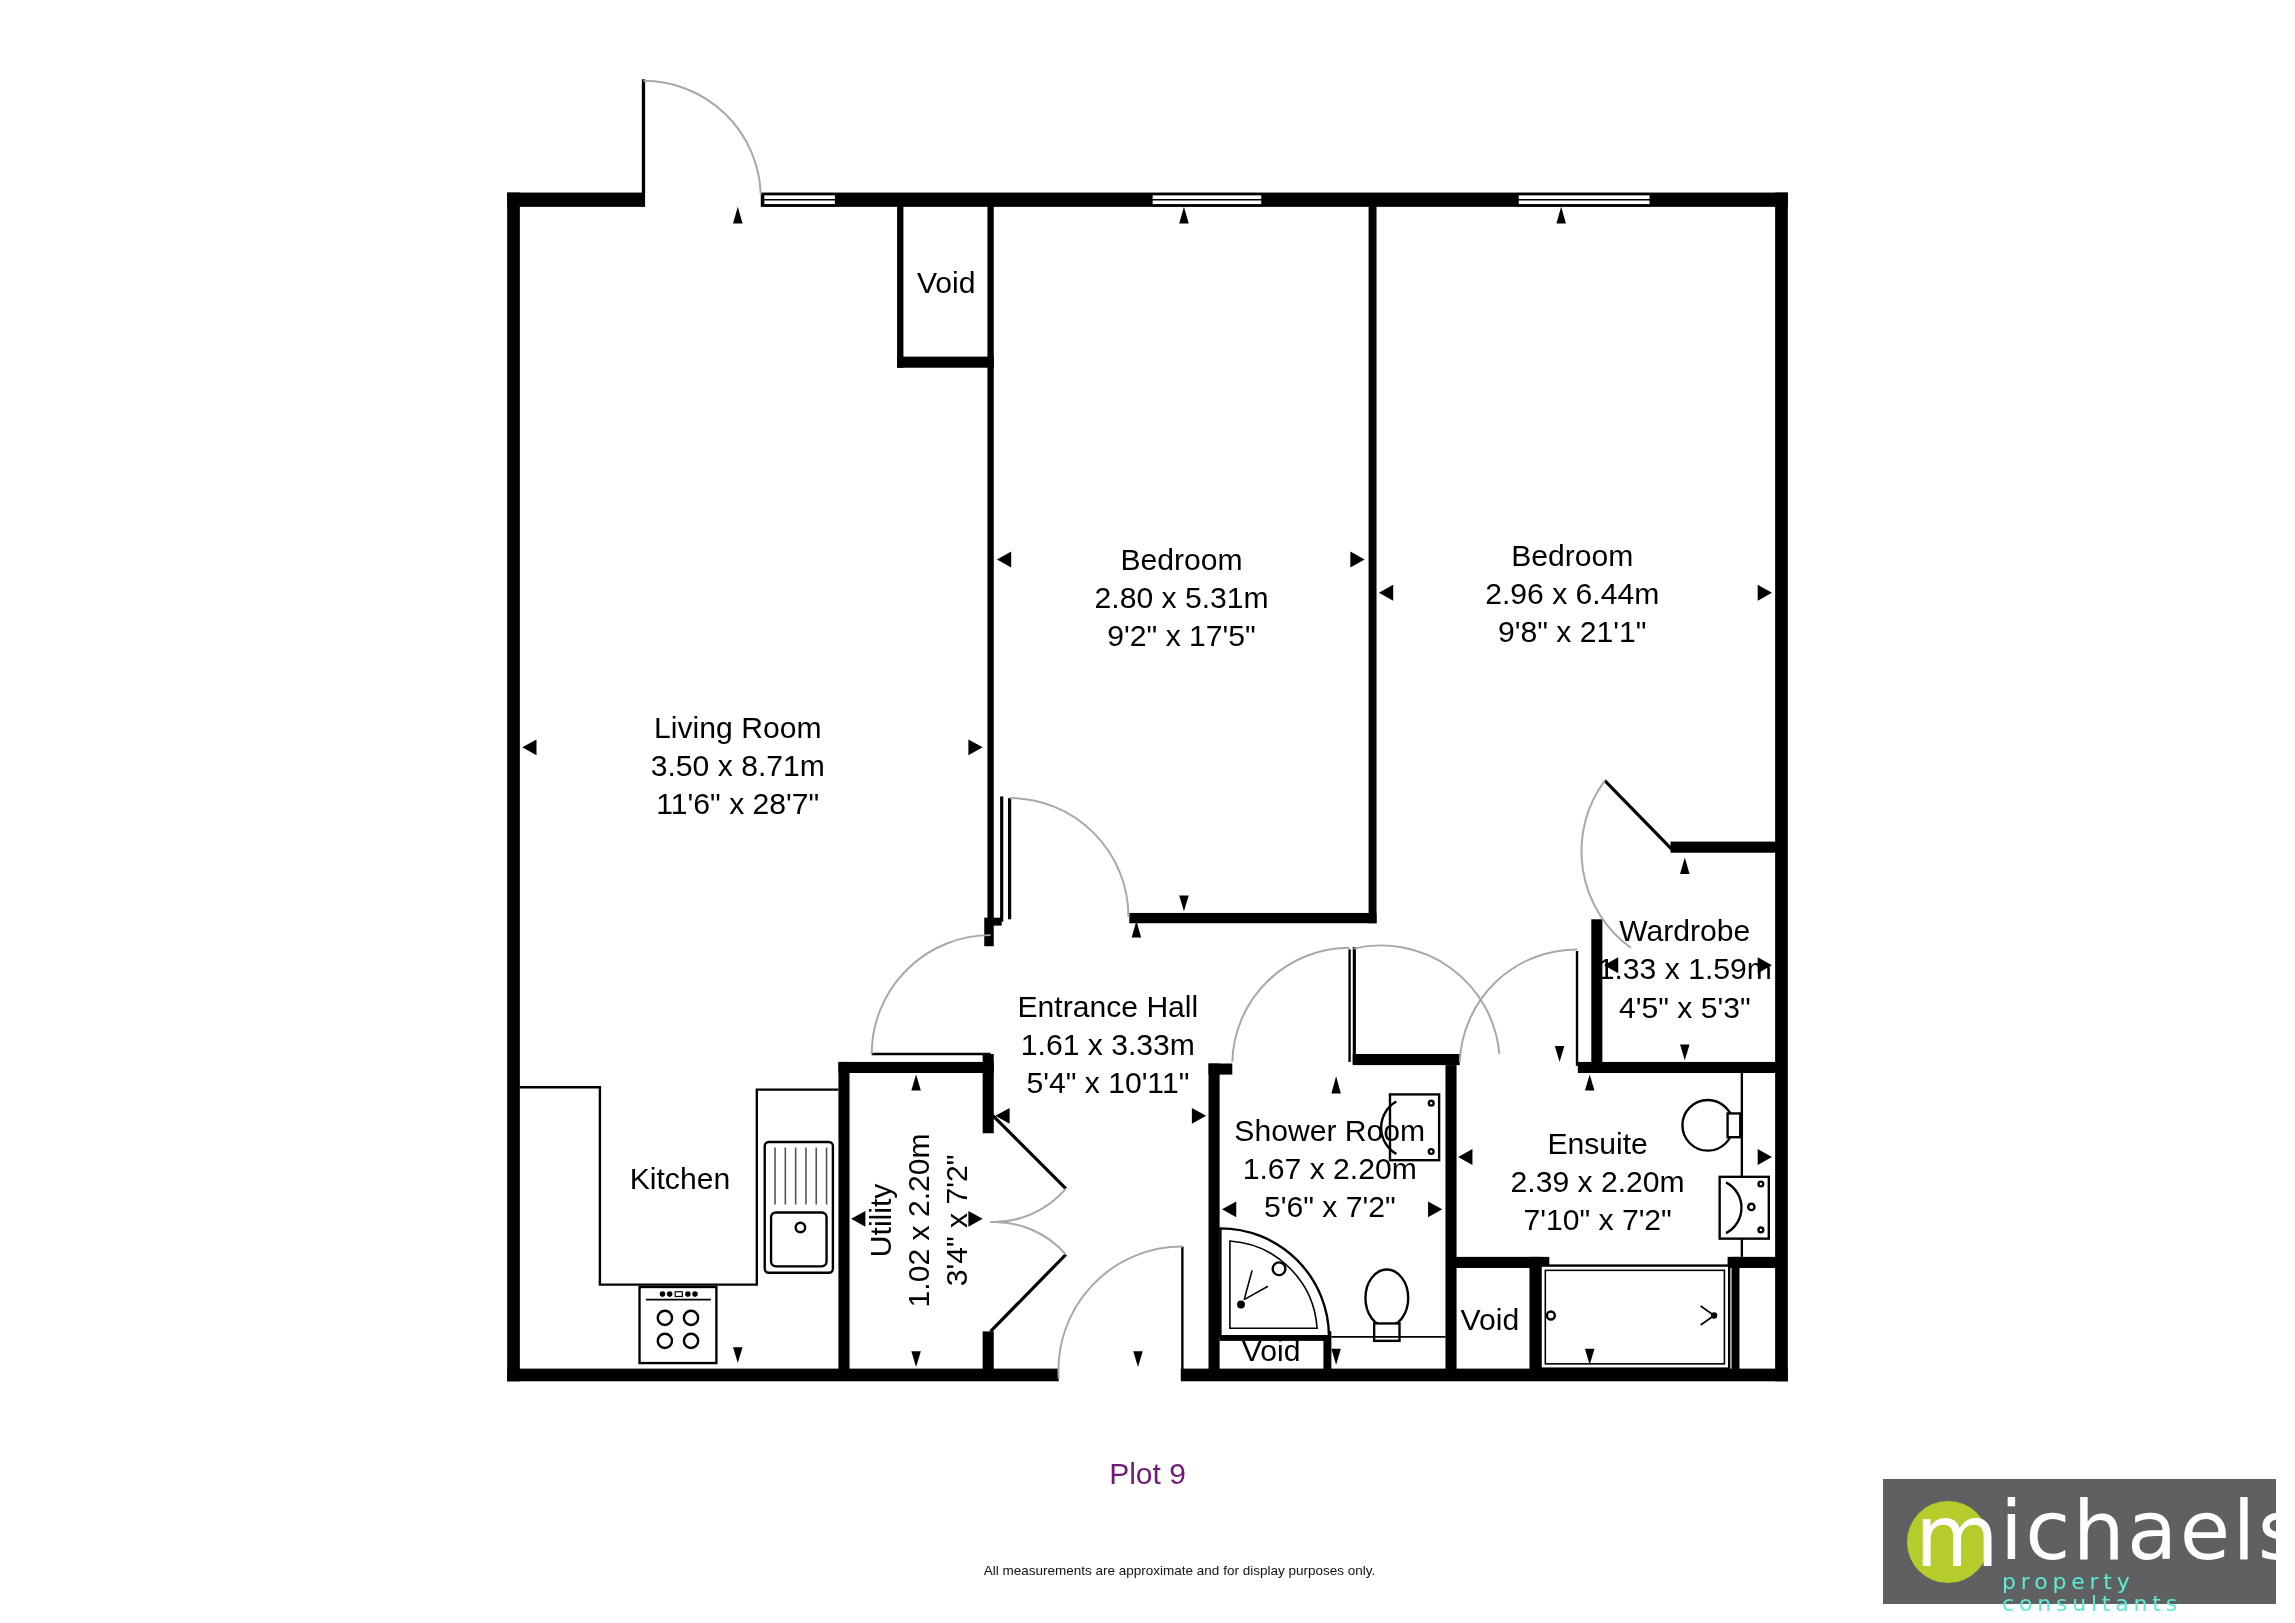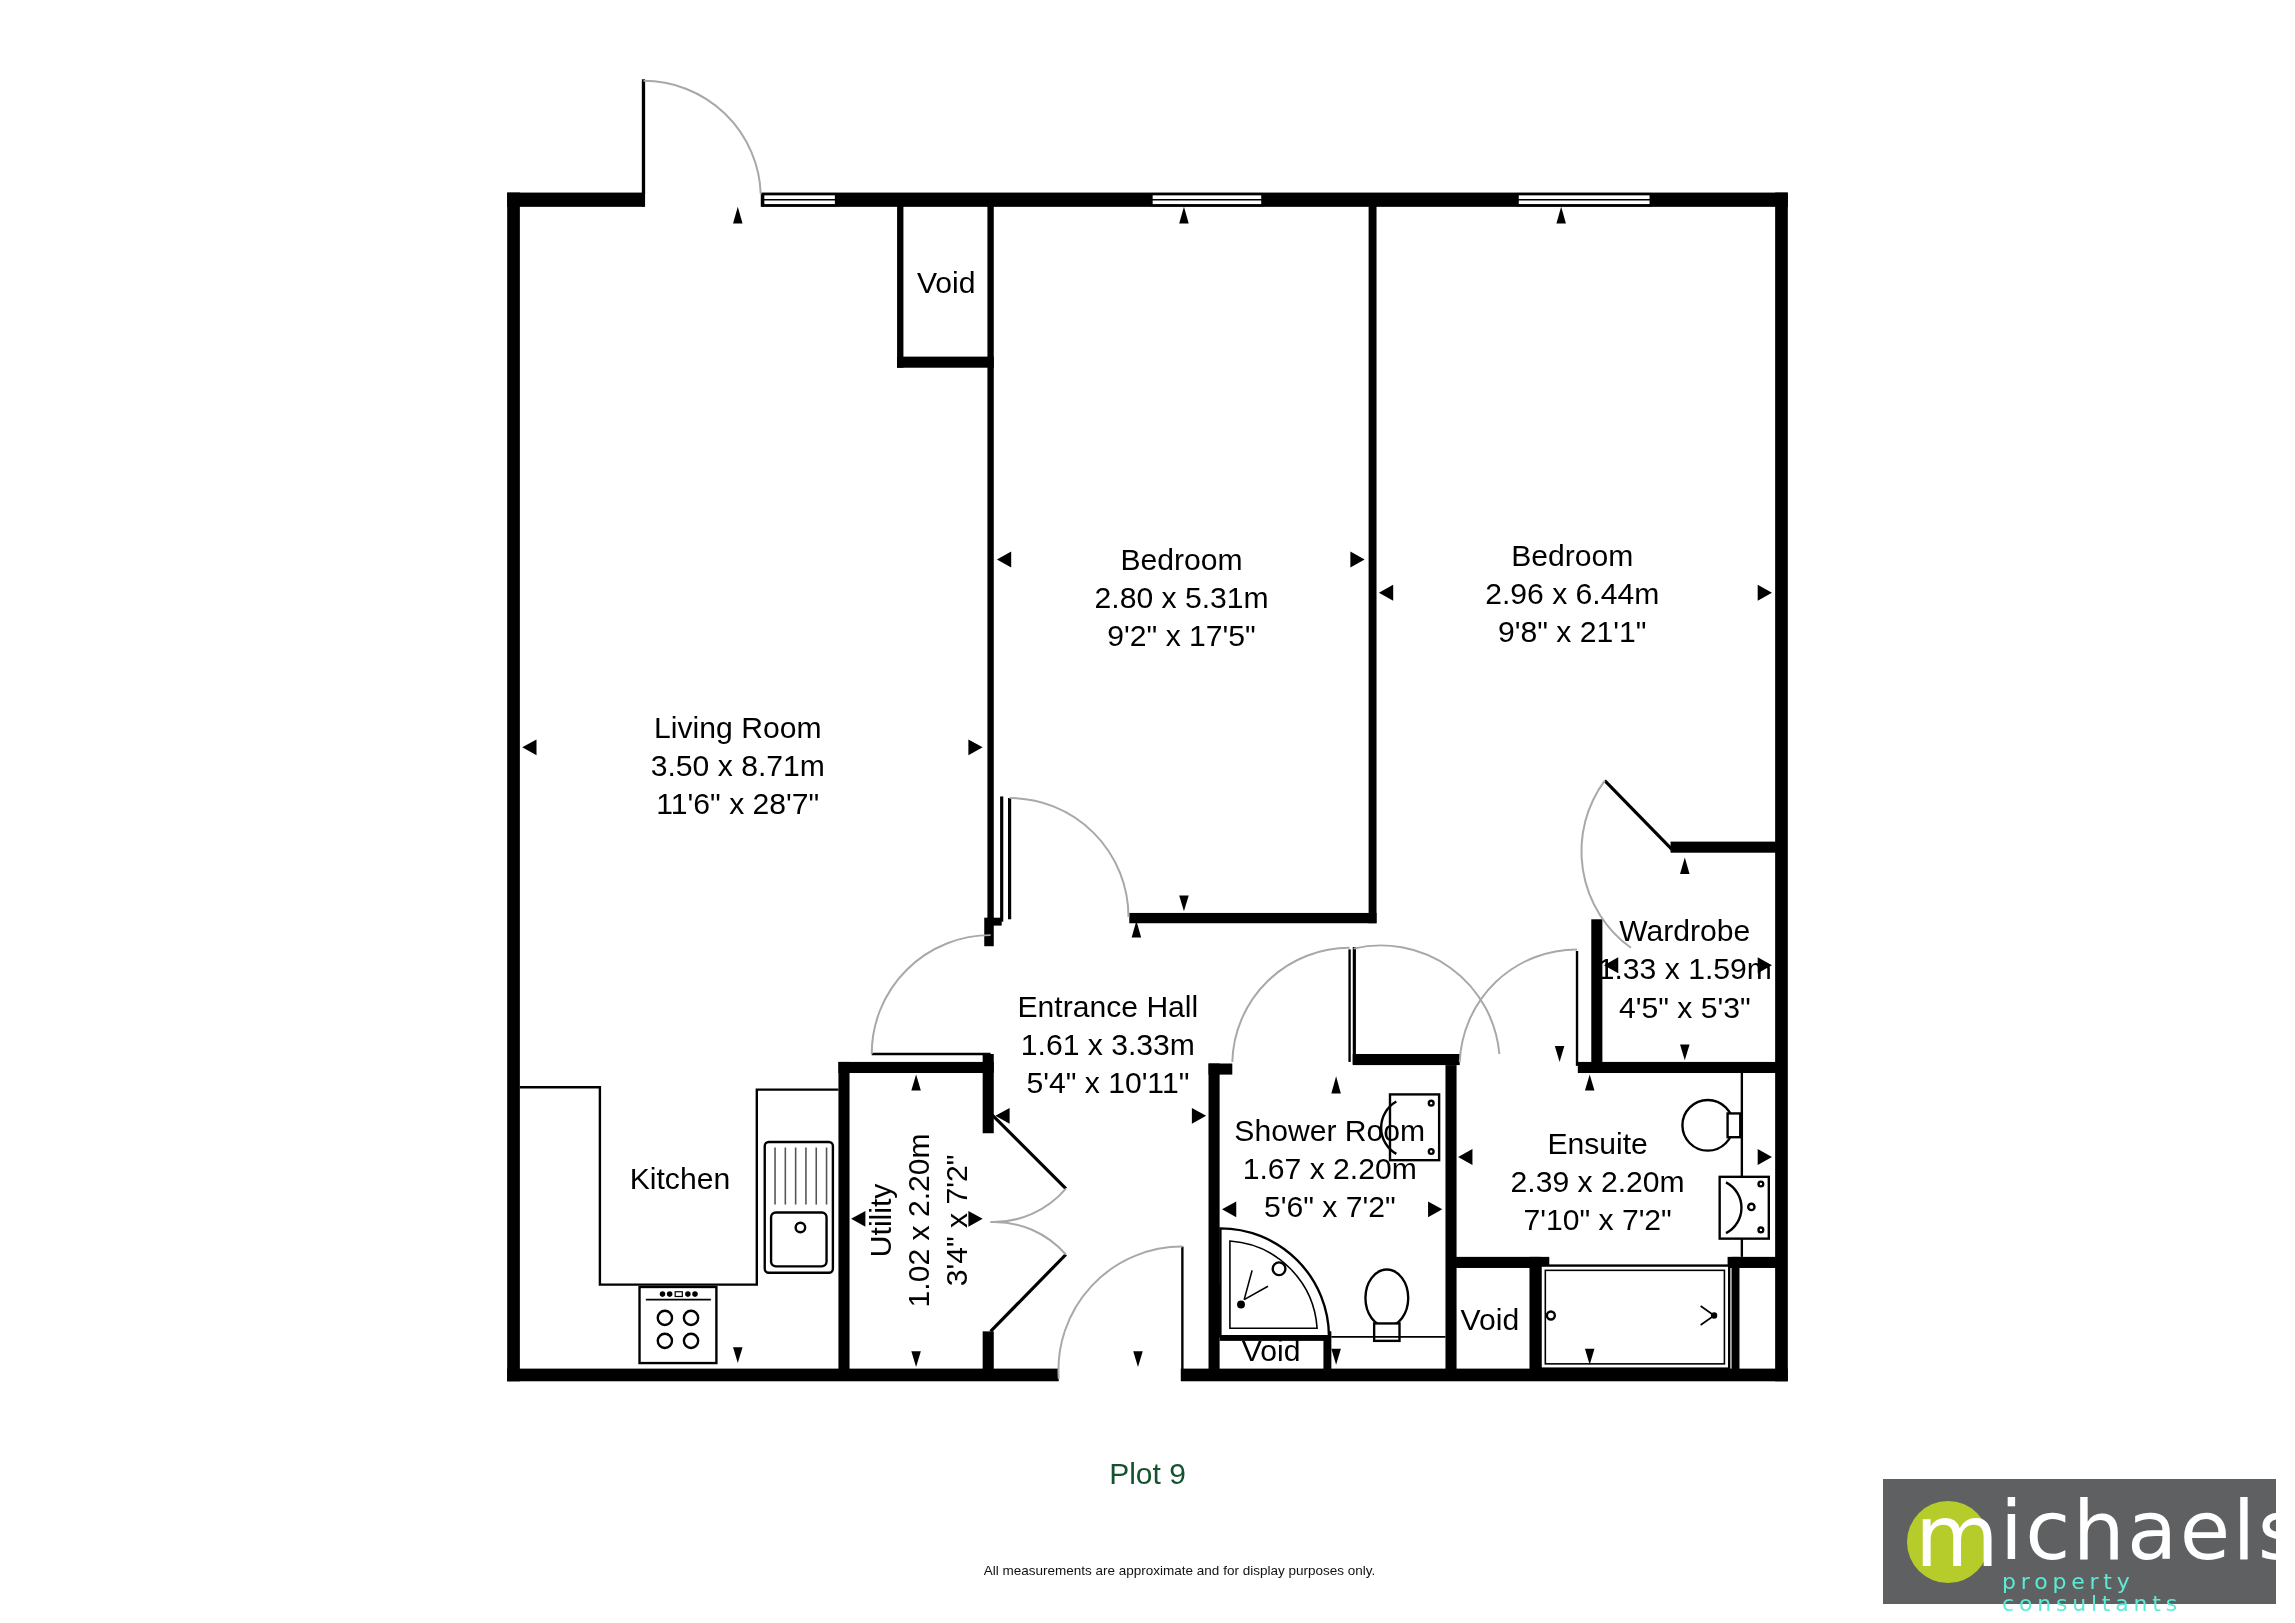--- a/index.html
+++ b/index.html
@@ -6,21 +6,21 @@
   body { width: 2295px; height: 1623px; position: relative; overflow: hidden; font-family: "Liberation Sans", sans-serif; }
   #plan { position: absolute; left: 0; top: 0; width: 2295px; height: 1623px; }
   .room-label { font-family: "Liberation Sans", sans-serif; fill: #000; text-anchor: middle; font-size: 38px; }
   .wall { fill: #000; }
   .fixture { fill: #fff; stroke: #000; stroke-width: 3; }
   .thin { fill: none; stroke: #000; stroke-width: 3; }
   .swing { fill: none; stroke: #a8a8a8; stroke-width: 2.5; }
   .leaf { fill: none; stroke: #000; stroke-width: 4; }
   .win { fill: #fff; stroke: #000; stroke-width: 3; }
   .arrow { fill: #000; }
-  .plot-title { position: absolute; left: 0; width: 2295px; top: 1457px; text-align: center; font-size: 30px; color: #14532d; }
+  .plot-title { position: absolute; left: 0; width: 2295px; top: 1457px; text-align: center; font-size: 30px; color: #701a75; }
   .disclaimer { position: absolute; left: 0; width: 2295px; top: 1563px; text-align: center; font-size: 13.5px; color: #111; padding-left: 32px; }
   .logo { position: absolute; left: 1883px; top: 1479px; width: 393px; height: 125px; background: #5f6062; }
   .logo-circle { position: absolute; left: 24px; top: 22px; width: 82px; height: 82px; border-radius: 50%; background: #b5cc2a; }
   .logo-m { position: absolute; left: 32px; top: 14.3px; font-size: 86px; color: #fff; font-family: "DejaVu Sans", sans-serif; line-height: 1; letter-spacing: 1.6px; }
   .logo-rest { position: absolute; left: 117px; top: 11px; font-size: 82px; color: #fff; font-family: "DejaVu Sans", sans-serif; line-height: 1; letter-spacing: 2.4px; }
   .logo-tag { position: absolute; left: 119px; top: 92px; font-size: 22px; color: #5eead4; font-family: "DejaVu Sans", sans-serif; letter-spacing: 4.8px; line-height: 1; }
 </style>
 </head>
 <body>
 

